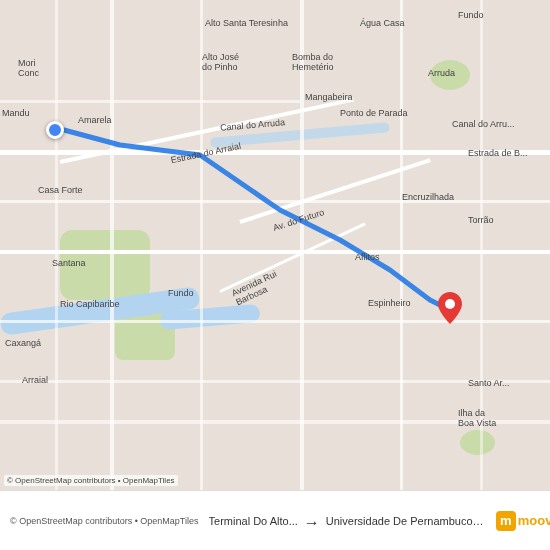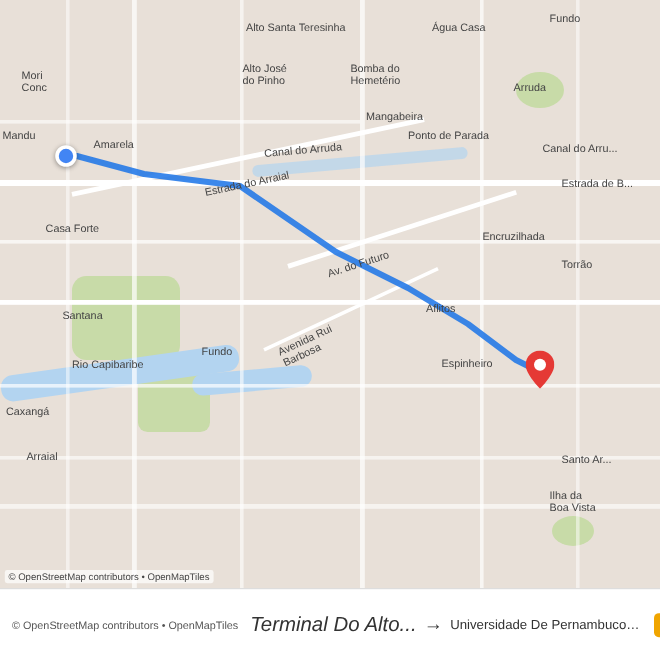--- a/index.html
+++ b/index.html
@@ -108,27 +108,26 @@
 
     .bottom-route {
       display: flex;
       align-items: center;
       flex: 1;
       padding: 0 10px;
       gap: 6px;
     }
 
     .route-from {
-      font-size: 17px;
+      font-size: 11px;
       color: #333;
       max-width: 160px;
       overflow: hidden;
       text-overflow: ellipsis;
       white-space: nowrap;
-      font-style: italic;
     }
 
     .route-arrow {
       font-size: 16px;
       color: #333;
     }
 
     .route-to {
       font-size: 11px;
       color: #333;

